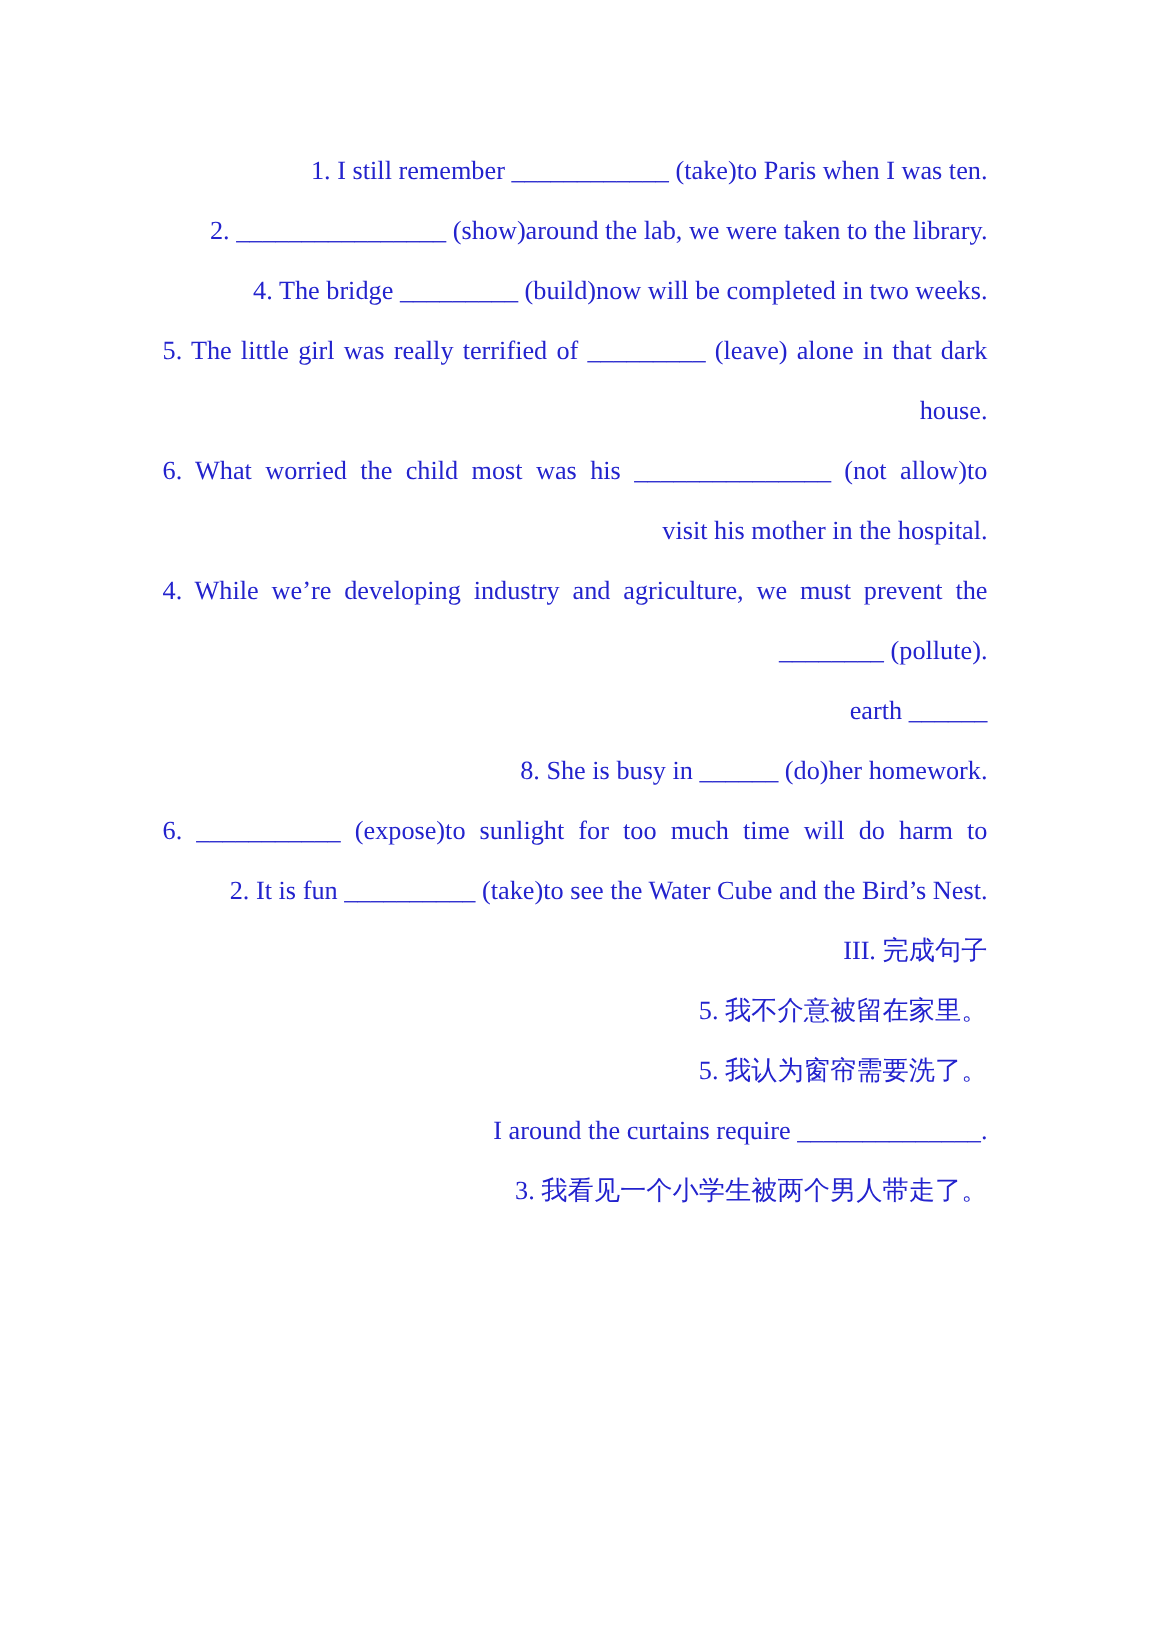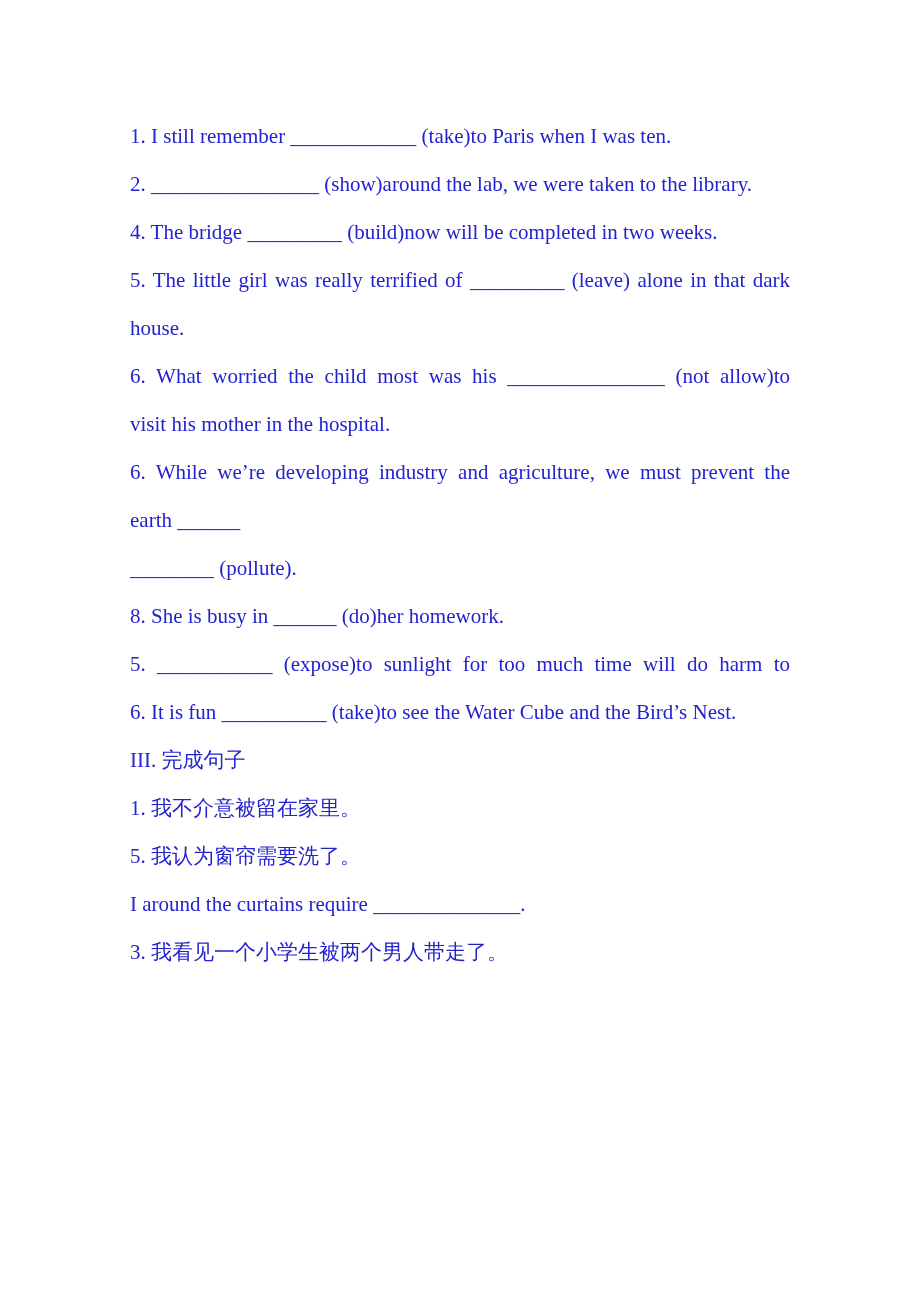--- a/index.html
+++ b/index.html
@@ -18,21 +18,21 @@
     top: 112px;
     left: 130px;
     width: 660px;
     font-family: "Liberation Serif", "DejaVu Serif", serif;
     font-size: 21px;
     color: #2323cd;
   }
   .line {
     line-height: 48px;
     height: 48px;
-    text-align: left;
+    text-align: right;
     white-space: normal;
     overflow: visible;
   }
   .line.justify {
     text-align: justify;
     text-align-last: justify;
     text-justify: inter-word;
   }
   .line.bold {
     font-weight: normal;
@@ -42,24 +42,24 @@
 <body style="background: rgb(255, 255, 255);">
 
 <div class="doc" id="document-lines" style="color: rgb(35, 35, 205);">
     <div class="line">1. I still remember ____________ (take)to Paris when I was ten.</div>
     <div class="line">2. ________________ (show)around the lab, we were taken to the library.</div>
     <div class="line">4. The bridge _________ (build)now will be completed in two weeks.</div>
     <div class="line justify">5. The little girl was really terrified of _________ (leave) alone in that dark</div>
     <div class="line">house.</div>
     <div class="line justify">6. What worried the child most was his _______________ (not allow)to</div>
     <div class="line">visit his mother in the hospital.</div>
-    <div class="line justify">6. While we’re developing industry and agriculture, we must prevent the</div>
+    <div class="line justify">4. While we’re developing industry and agriculture, we must prevent the</div>
+    <div class="line">________ (pollute).</div>
     <div class="line">earth ______</div>
-    <div class="line">________ (pollute).</div>
     <div class="line">8. She is busy in ______ (do)her homework.</div>
-    <div class="line justify">5. ___________ (expose)to sunlight for too much time will do harm to</div>
-    <div class="line">6. It is fun __________ (take)to see the Water Cube and the Bird’s Nest.</div>
+    <div class="line justify">6. ___________ (expose)to sunlight for too much time will do harm to</div>
+    <div class="line">2. It is fun __________ (take)to see the Water Cube and the Bird’s Nest.</div>
     <div class="line bold">III. 完成句子</div>
-    <div class="line">1. 我不介意被留在家里。</div>
+    <div class="line">5. 我不介意被留在家里。</div>
     <div class="line">5. 我认为窗帘需要洗了。</div>
     <div class="line">I around the curtains require ______________.</div>
     <div class="line">3. 我看见一个小学生被两个男人带走了。</div>
   </div>
 
 </body></html>

